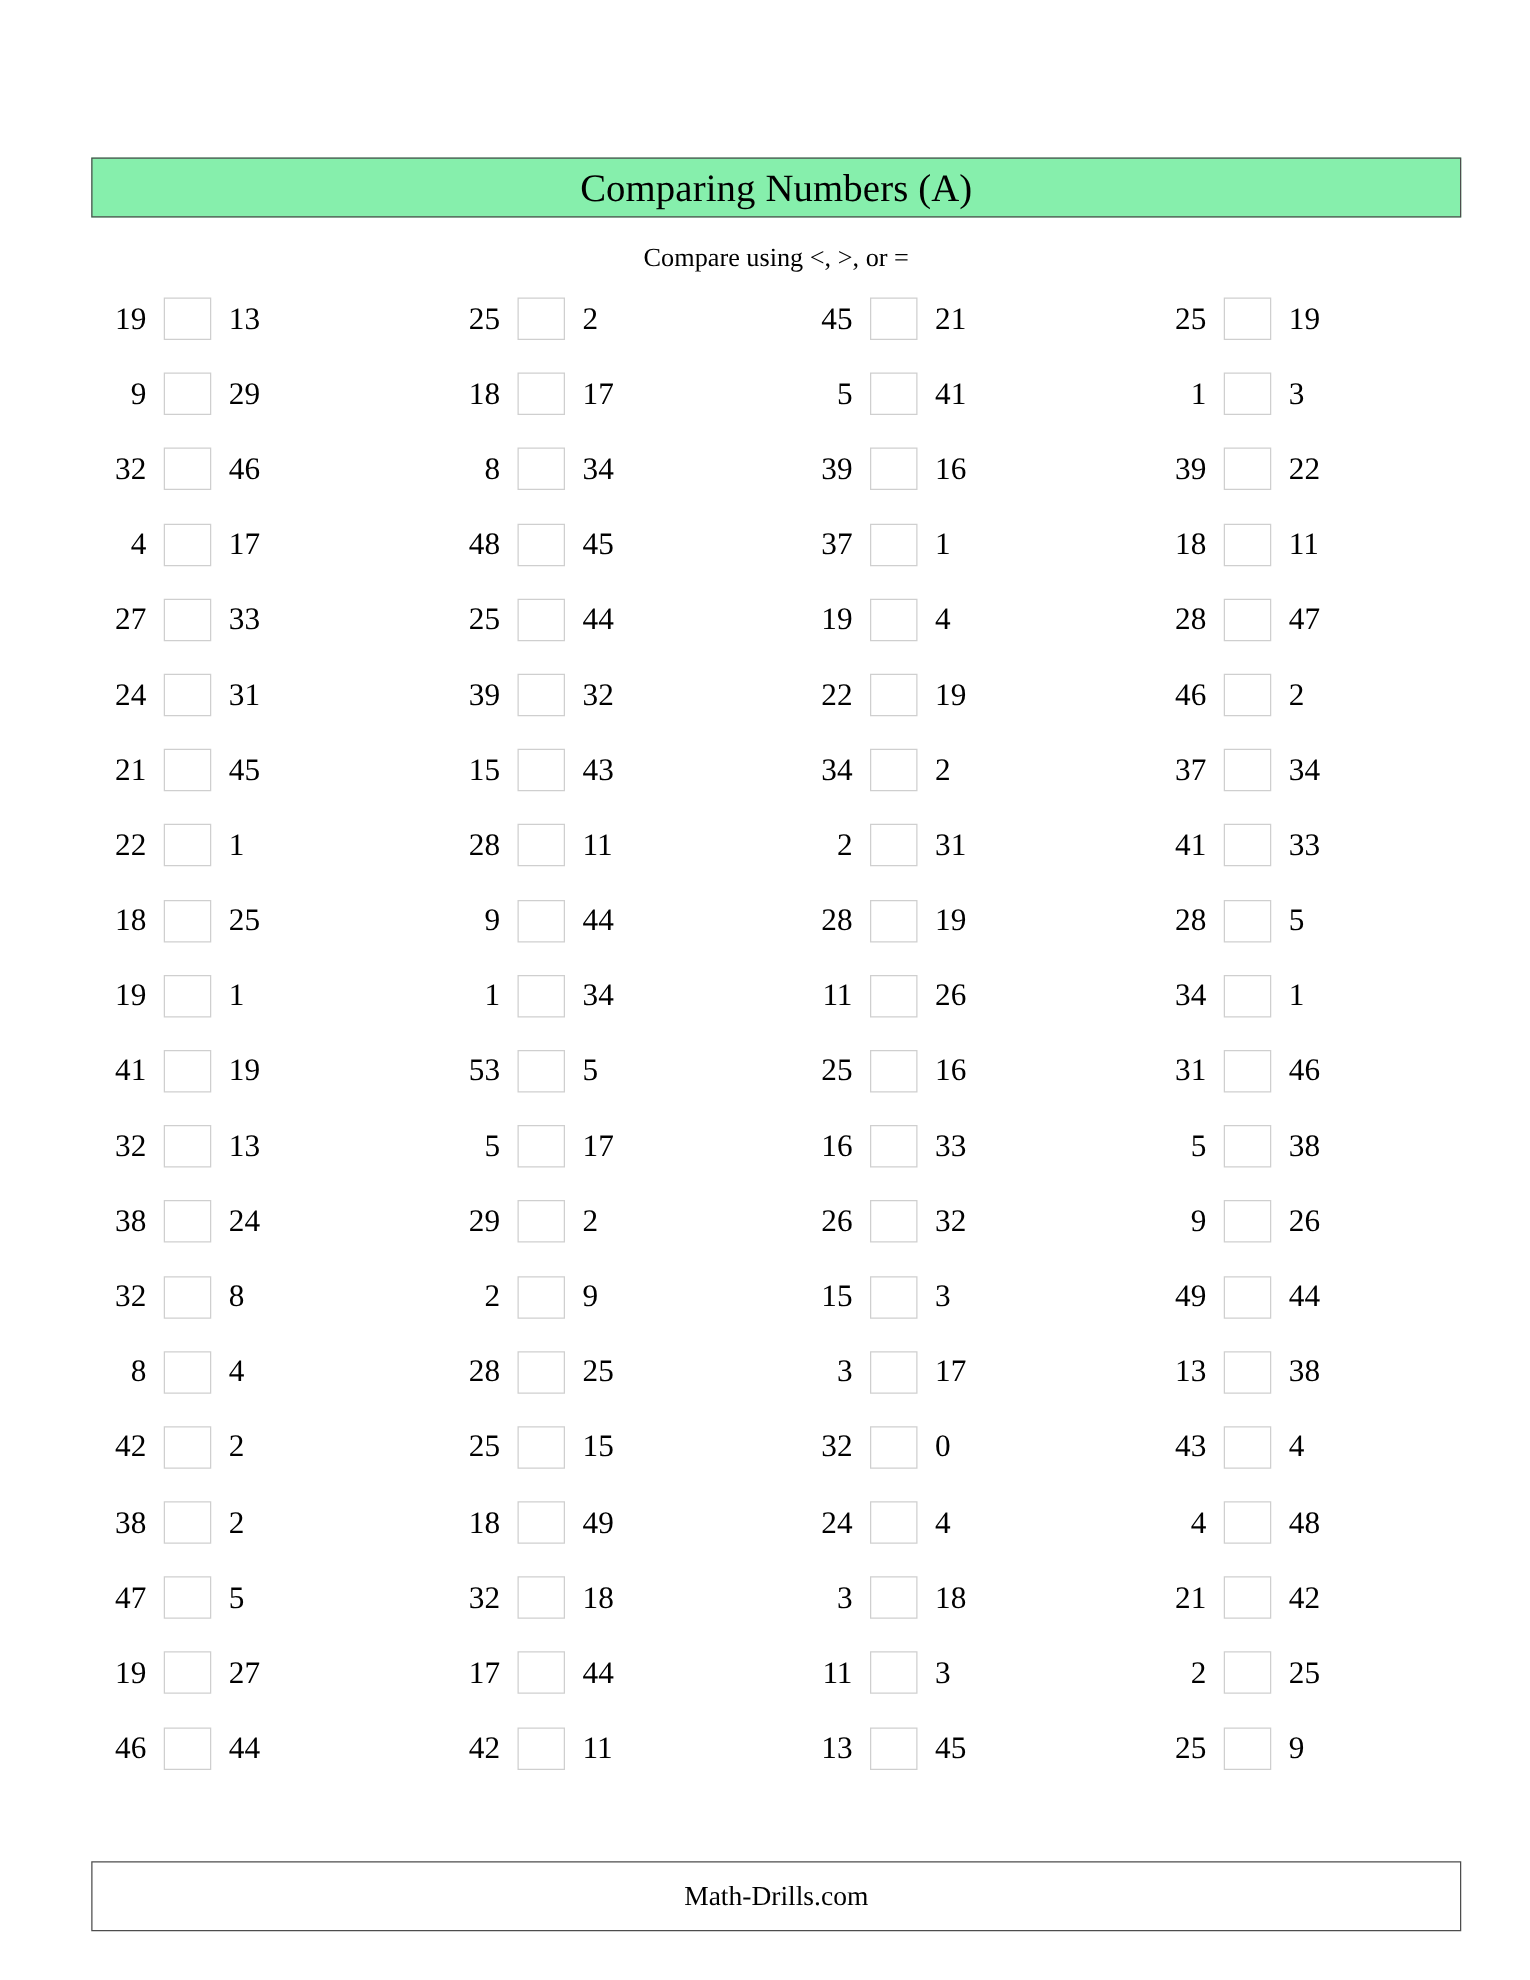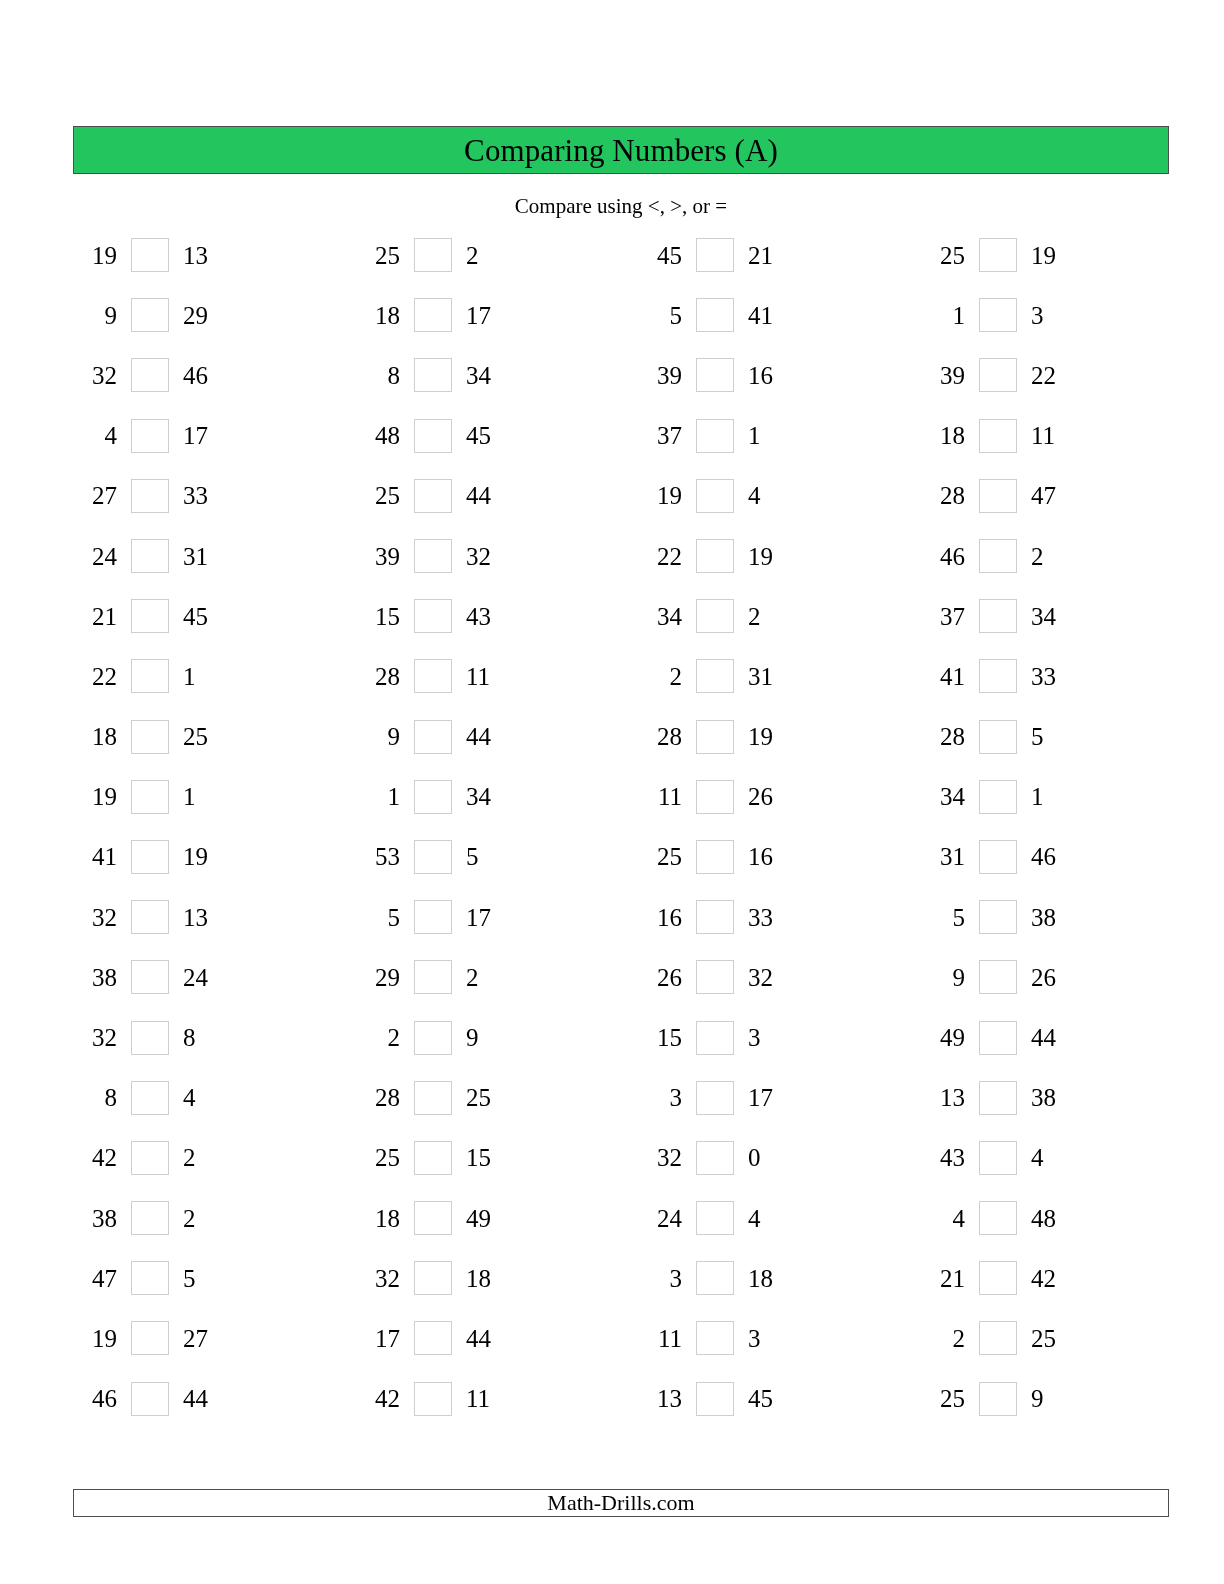--- a/index.html
+++ b/index.html
@@ -29,21 +29,21 @@
     position: absolute;
     left: 0;
     top: 126px;
     width: 1096px;
     height: 48px;
     border: 1px solid #4d4d4d;
     box-sizing: border-box;
     display: flex;
     align-items: center;
     justify-content: center;
-    background: #22c55e;
+    background: #86efac;
   }
   .title-text {
     font-size: 31px;
     line-height: 1;
     letter-spacing: 0.1px;
   }
 
   
   .subtitle {
     position: absolute;
@@ -102,21 +102,21 @@
   .cell.c1 { padding-left: 9px; }
   .cell.c2 { padding-left: 17px; }
   .cell.c3 { padding-left: 26px; }
 
   
   .footer-box {
     position: absolute;
     left: 0;
     top: 1489px;
     width: 1096px;
-    height: 28px;
+    height: 56px;
     border: 1px solid #4d4d4d;
     box-sizing: border-box;
     display: flex;
     align-items: center;
     justify-content: center;
     background: #ffffff;
   }
   .footer-text {
     font-size: 22px;
     line-height: 1;

